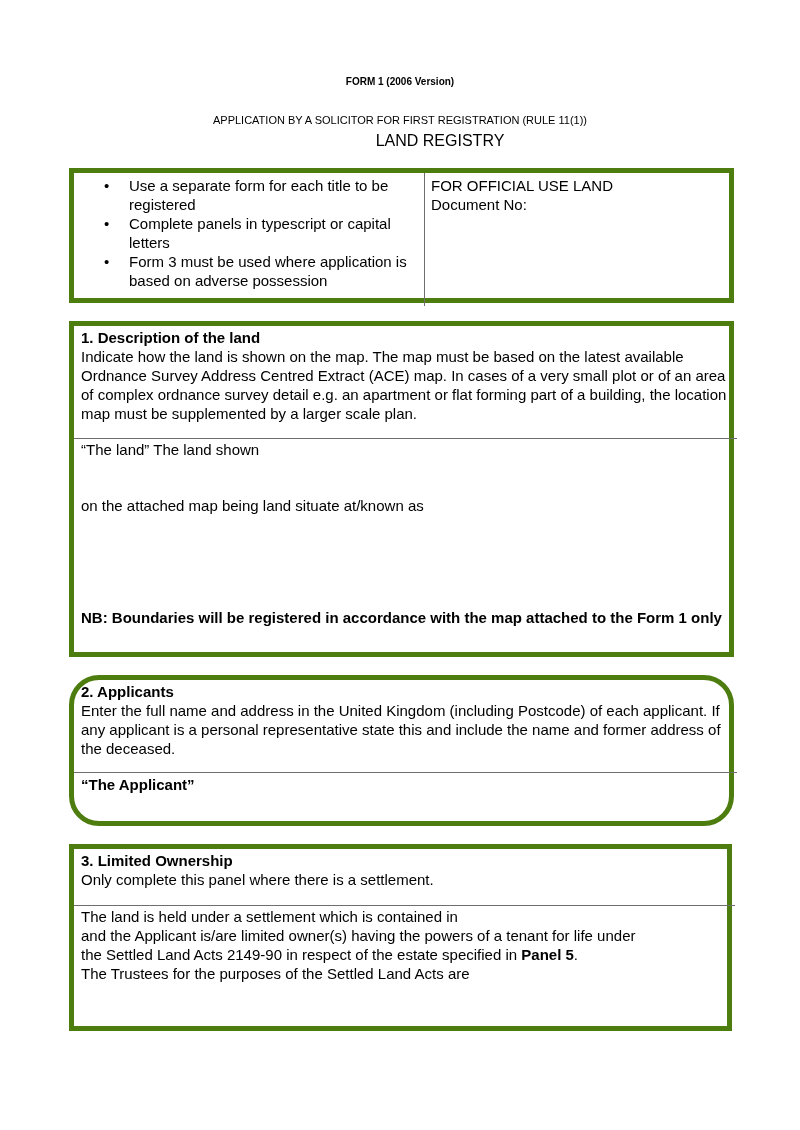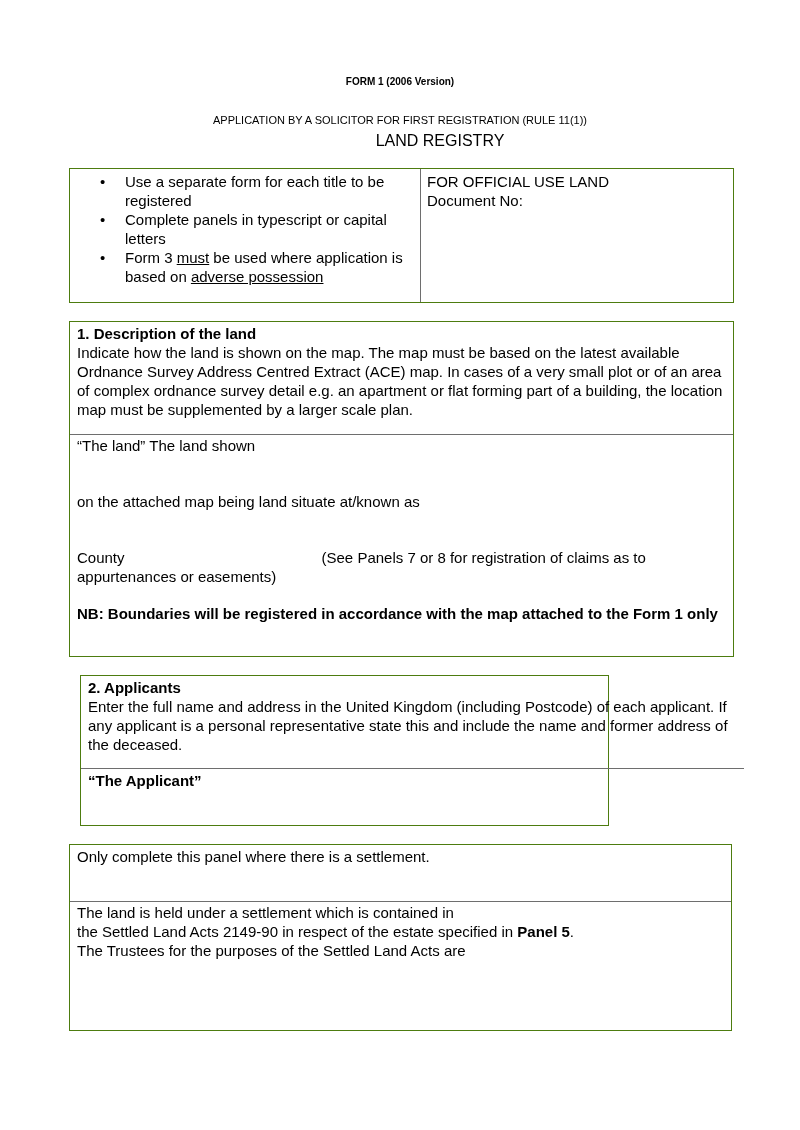--- a/index.html
+++ b/index.html
@@ -3,28 +3,28 @@
 <meta charset="utf-8">
 <style>
   html, body { margin: 0; padding: 0; background: #ffffff; }
   body { width: 800px; height: 1130px; position: relative; overflow: hidden;
          font-family: "Liberation Sans", sans-serif; color: #000; font-size: 15px; }
   .abs { position: absolute; }
   .center { left: 0; width: 800px; text-align: center; }
   .title { top: 76px; font-weight: bold; font-size: 10px; }
   .subtitle { top: 114px; font-size: 11px; }
   .registry { top: 132px; font-size: 16px; padding-left: 40px; }
-  .box { position: absolute; border: 1px solid #4d7c0f; box-sizing: border-box; }
+  .box { position: absolute; border: 5px solid #4d7c0f; box-sizing: border-box; }
   .cell { position: absolute; box-sizing: border-box; line-height: 19px; }
   .hline { position: absolute; height: 0; border-top: 1px solid #6e6e6e; }
   .vline { position: absolute; width: 0; border-left: 1px solid #6e6e6e; }
   ul.bullets { margin: 0; padding: 0; list-style: none; }
   ul.bullets li { position: relative; padding-left: 55px; }
   ul.bullets li::before { content: "\2022"; position: absolute; left: 30px; top: 0; }
-  .u { text-decoration: underline; }
+  .u { }
   b { font-weight: bold; }
   .p { margin: 0; }
 </style>
 </head>
 <body>
 
 <div class="abs center title">FORM 1 (2006 Version)</div>
 <div class="abs center subtitle">APPLICATION BY A SOLICITOR FOR FIRST REGISTRATION (RULE 11(1))</div>
 <div class="abs center registry">LAND REGISTRY</div>
 
@@ -45,41 +45,40 @@
 
 <div class="box" style="left:69px; top:321px; width:665px; height:336px;">
   <div class="cell" style="left:7px; top:2px; width:655px;">
     <div class="p" style="font-weight:bold;">1.  Description of the land</div>
     <div class="p">Indicate how the land is shown on the map. The map must be based on the latest available Ordnance Survey Address Centred Extract (ACE) map. In cases of a very small plot or of an area of complex ordnance survey detail e.g. an apartment or flat forming part of a building, the location map must be supplemented by a larger scale plan.</div>
   </div>
   <div class="hline" style="left:0; top:112px; width:663px;"></div>
   <div class="cell" style="left:7px; top:114px; width:655px; height:218px;">
     <div>“The land” The land shown</div>
     <div style="position:absolute; top:56px; left:0;">on the attached map being land situate at/known as</div>
-    <div style="position:absolute; top:112px; left:0; width:655px;">
-      <span>County</span><span style="display:inline-block; width:197px;"></span><span>(See Panels 7 or 8 for registration of claims as to appurtenances or easements)</span>
-    </div>
     <div style="position:absolute; top:168px; left:0; width:650px; font-weight:bold;">NB: Boundaries will be registered in accordance with the map attached to the Form 1 only</div>
   </div>
 </div>
 
-<div class="box" style="left:80px; top:675px; width:529px; height:151px;">
+<div class="box" style="left:69px; top:675px; width:665px; height:151px;border-radius:30px;">
   <div class="cell" style="left:7px; top:2px; width:655px;">
     <div class="p" style="font-weight:bold;">2.  Applicants</div>
     <div class="p">Enter the full name and address in the United Kingdom (including Postcode) of each applicant. If any applicant is a personal representative state this and include the name and former address of the deceased.</div>
   </div>
   <div class="hline" style="left:0; top:92px; width:663px;"></div>
   <div class="cell" style="left:7px; top:95px; width:655px; height:52px;">
     <div style="font-weight:bold;">“The Applicant”</div>
   </div>
 </div>
 
 <div class="box" style="left:69px; top:844px; width:663px; height:187px;">
   <div class="cell" style="left:7px; top:2px; width:650px;">
+    <div class="p" style="font-weight:bold;">3.  Limited Ownership</div>
     <div class="p">Only complete this panel where there is a settlement.</div>
   </div>
   <div class="hline" style="left:0; top:56px; width:661px;"></div>
   <div class="cell" style="left:7px; top:58px; width:650px; height:125px;">
     <div>The land is held under a settlement which is contained in</div>
+    <div>and the Applicant is/are limited owner(s) having the powers of a tenant for life under</div>
     <div><span>the Settled Land Acts 2149-90 in respect of the estate specified in </span><b>Panel 5</b><span>.</span></div>
     <div>The Trustees for the purposes of the Settled Land Acts are</div>
   </div>
 </div>
 
 </body></html>

